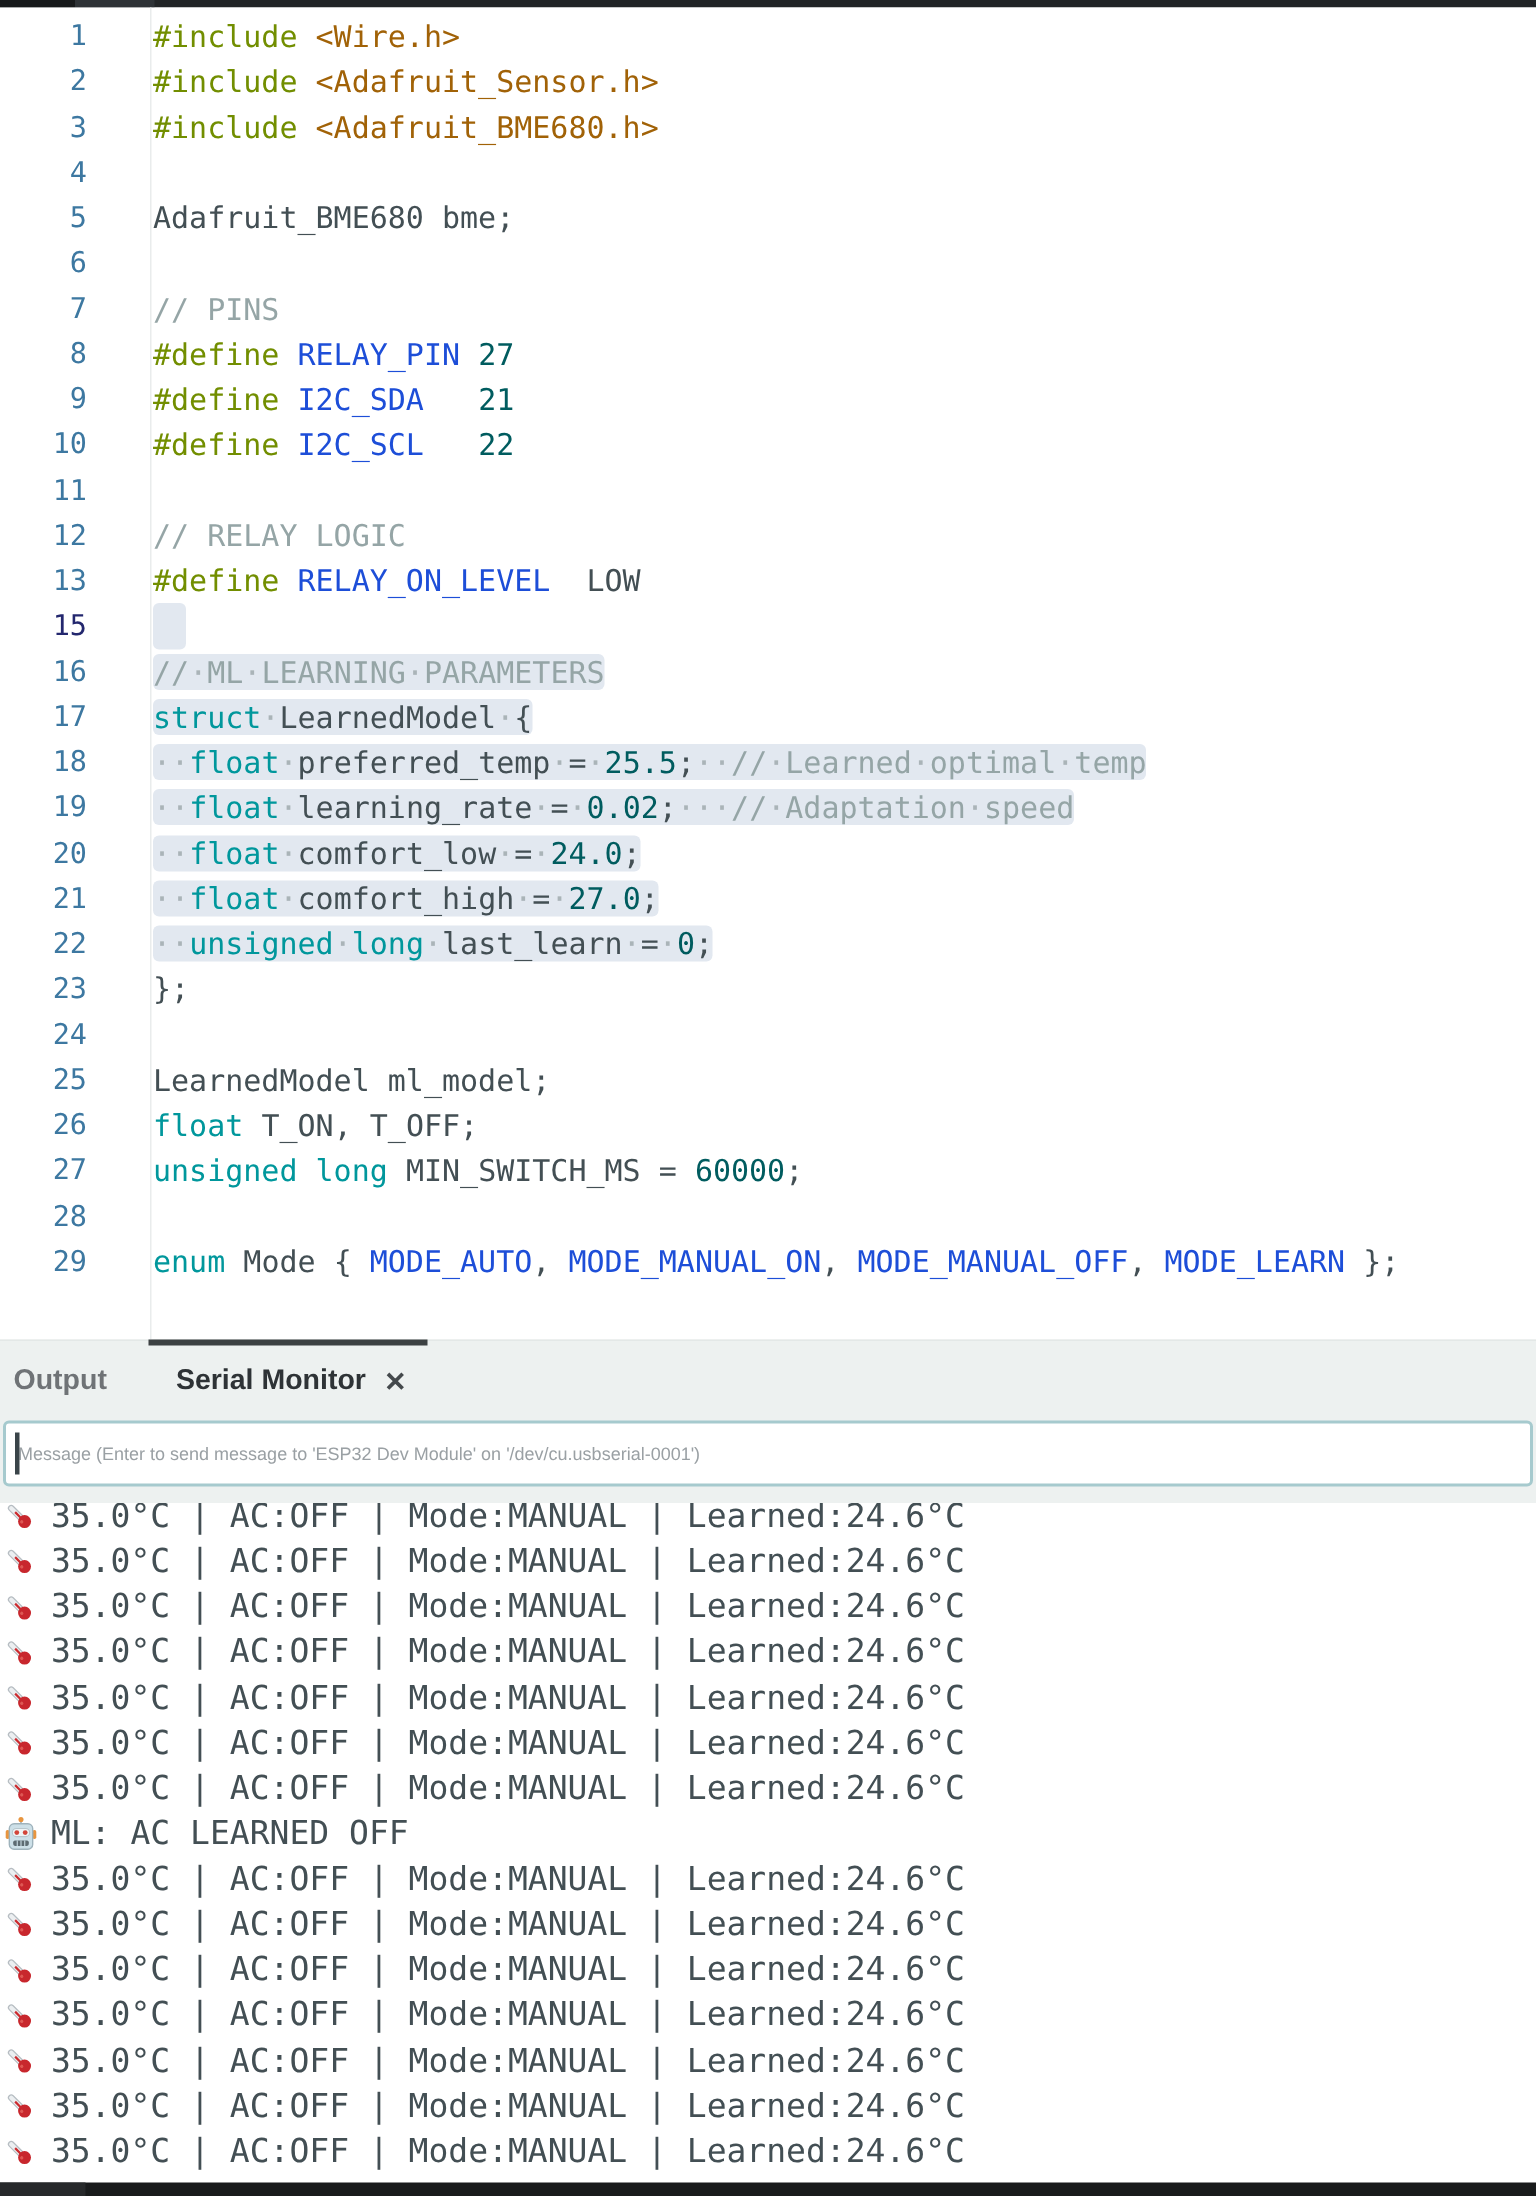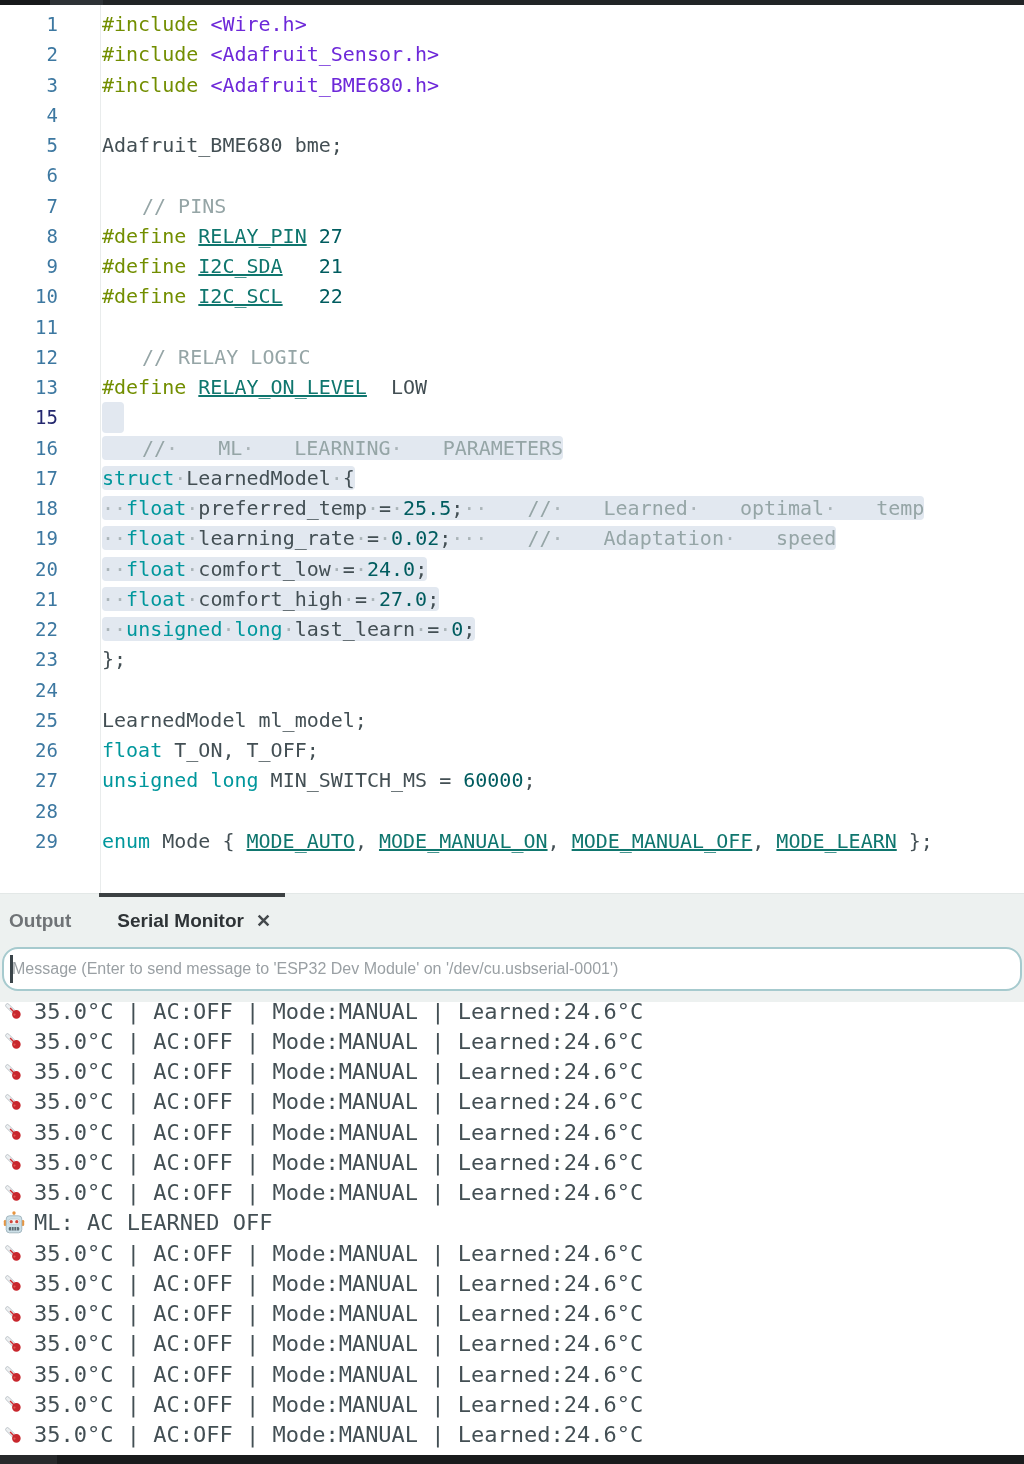--- a/index.html
+++ b/index.html
@@ -19,40 +19,40 @@
   .code-line { display:flex; height:30.25px; line-height:30.25px;
                font-family:"DejaVu Sans Mono", monospace; font-size:20px; white-space:pre; }
   .gutter-num { flex:0 0 100px; text-align:right; padding-right:42px;
                 color:#3d78a1; font-size:19px; }
   .gutter-num.active { color:#23276e; font-weight:normal; }
   .line-content { padding-left:2px; white-space:pre; }
   .sel { background:#e2e8f0; border-radius:4px; }
   .sel-empty { display:inline-block; width:22px; height:30.25px; padding:0; }
   .tk-p { color:#728E00; }
   .tk-k { color:#00979C; }
-  .tk-m { color:#0f766e;text-decoration:underline; }
+  .tk-m { color:#1d4ed8; }
   .tk-n { color:#005C5F; }
-  .tk-s { color:#6d28d9; }
-  .tk-c { color:#95A5A6;margin-left:40px; }
+  .tk-s { color:#a16207; }
+  .tk-c { color:#95A5A6; }
   .tk-d { color:#434F54; }
   .tk-w { color:#aab4b8; }
 
   
   .panel { position:absolute; top:893px; left:0; width:1024px; height:109px;
            background:#edf1f0; border-top:1px solid #e3e8e7; }
   .tabbar { position:relative; height:53px; display:flex; align-items:center;font-weight:bold; }
   .tab { display:flex; align-items:center; height:100%; font-size:19px; cursor:default; }
   .tab-output { padding:0 14px 0 9px; color:#6f7376; }
   .tab-serial { position:relative; margin-left:14px; padding:0 14px 0 18px; color:#2e3336; }
   .tab-indicator { position:absolute; top:-1px; left:0; right:0; height:4px; background:#3c4143; }
   .close-x { margin-left:12px; font-size:18px; color:#44494c; line-height:1; }
 
   .msg-input-wrap { position:absolute; top:53px; left:2px; right:2px; height:44px; }
-  .msg-input { width:100%; height:100%; background:#fff; border:2px solid #a6cace; border-radius:16px;
-               font-family:"Liberation Sans", sans-serif; font-size:16px; color:#434F54; padding:0 8px;
+  .msg-input { width:100%; height:100%; background:#fff; border:2px solid #a6cace; border-radius:4px;
+               font-family:"Liberation Sans", sans-serif; font-size:12px; color:#434F54; padding:0 8px;
                outline:none; }
   .msg-input::placeholder { color:#9aa0a4; opacity:1; }
   .caret { position:absolute; left:8px; top:8px; width:3px; height:28px; background:#3a4449; }
 
   
   .serial-output { position:absolute; top:1002px; left:0; width:1024px; height:551px;
                    background:#fff; overflow:hidden; }
   .serial-inner { margin-top:-6px; }
   .out-line { display:flex; align-items:center; height:30.25px; padding-left:2px;
               font-family:"DejaVu Sans Mono", monospace; font-size:22px; color:#434F54; white-space:pre; }

